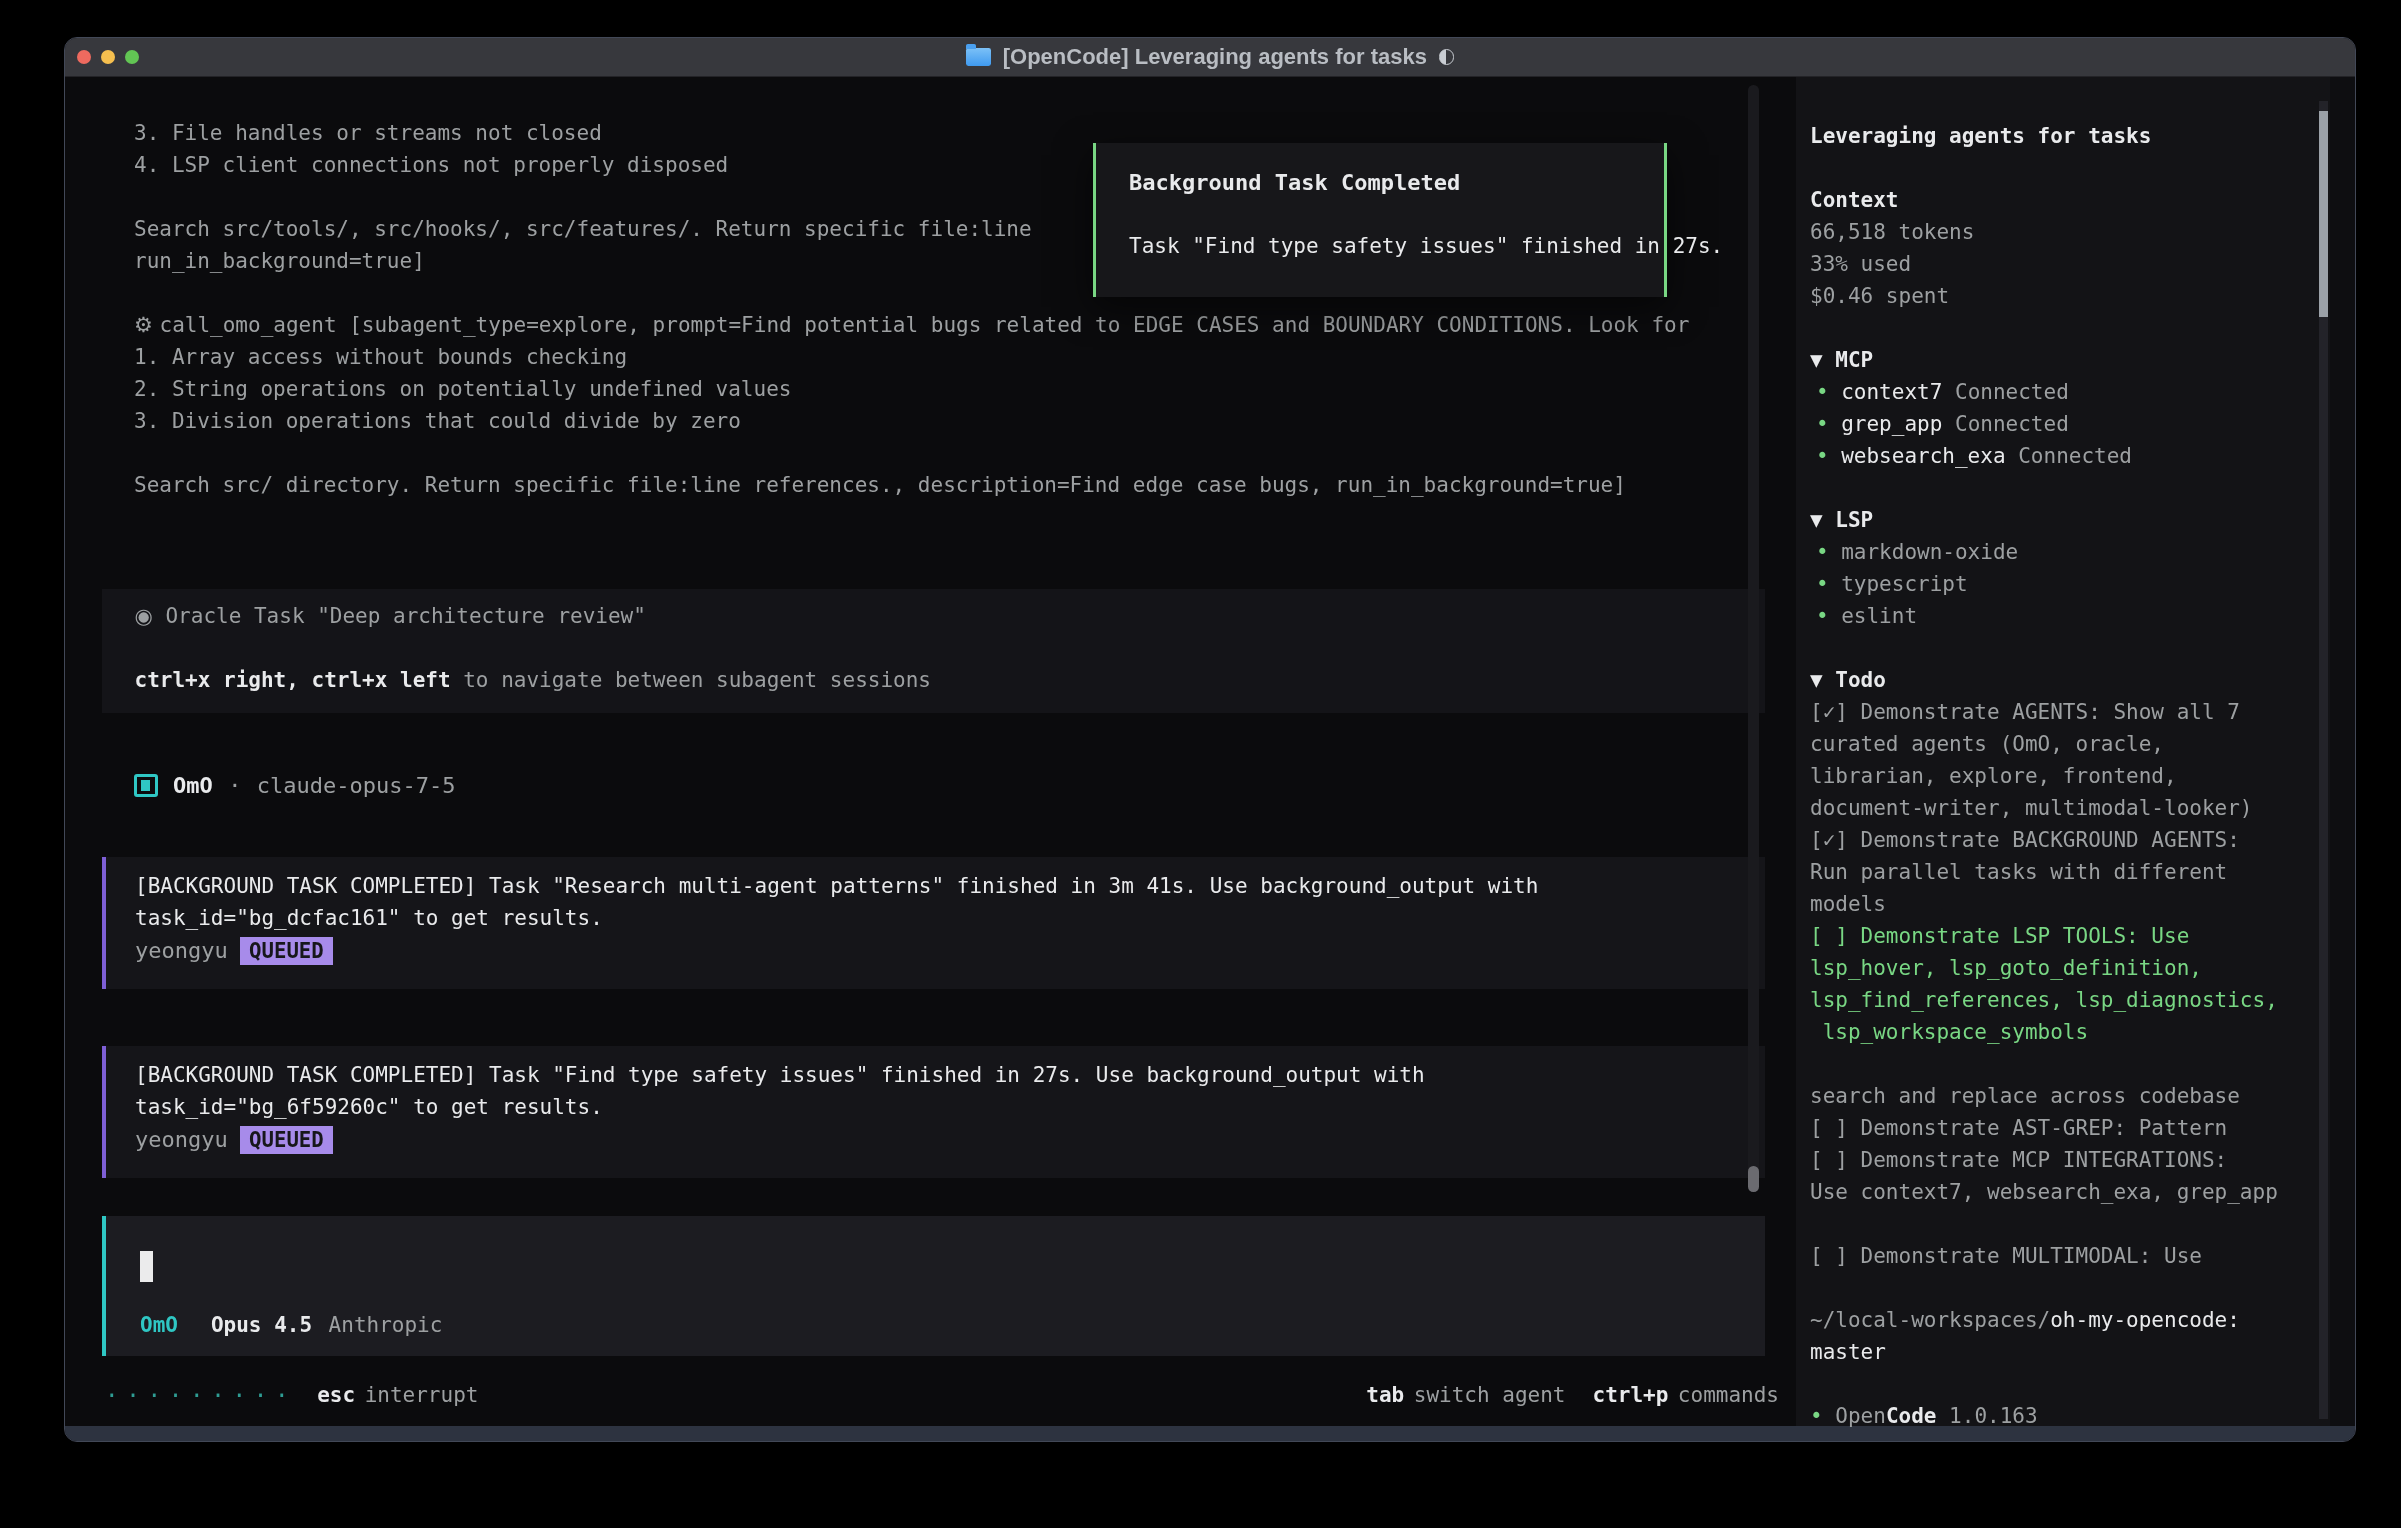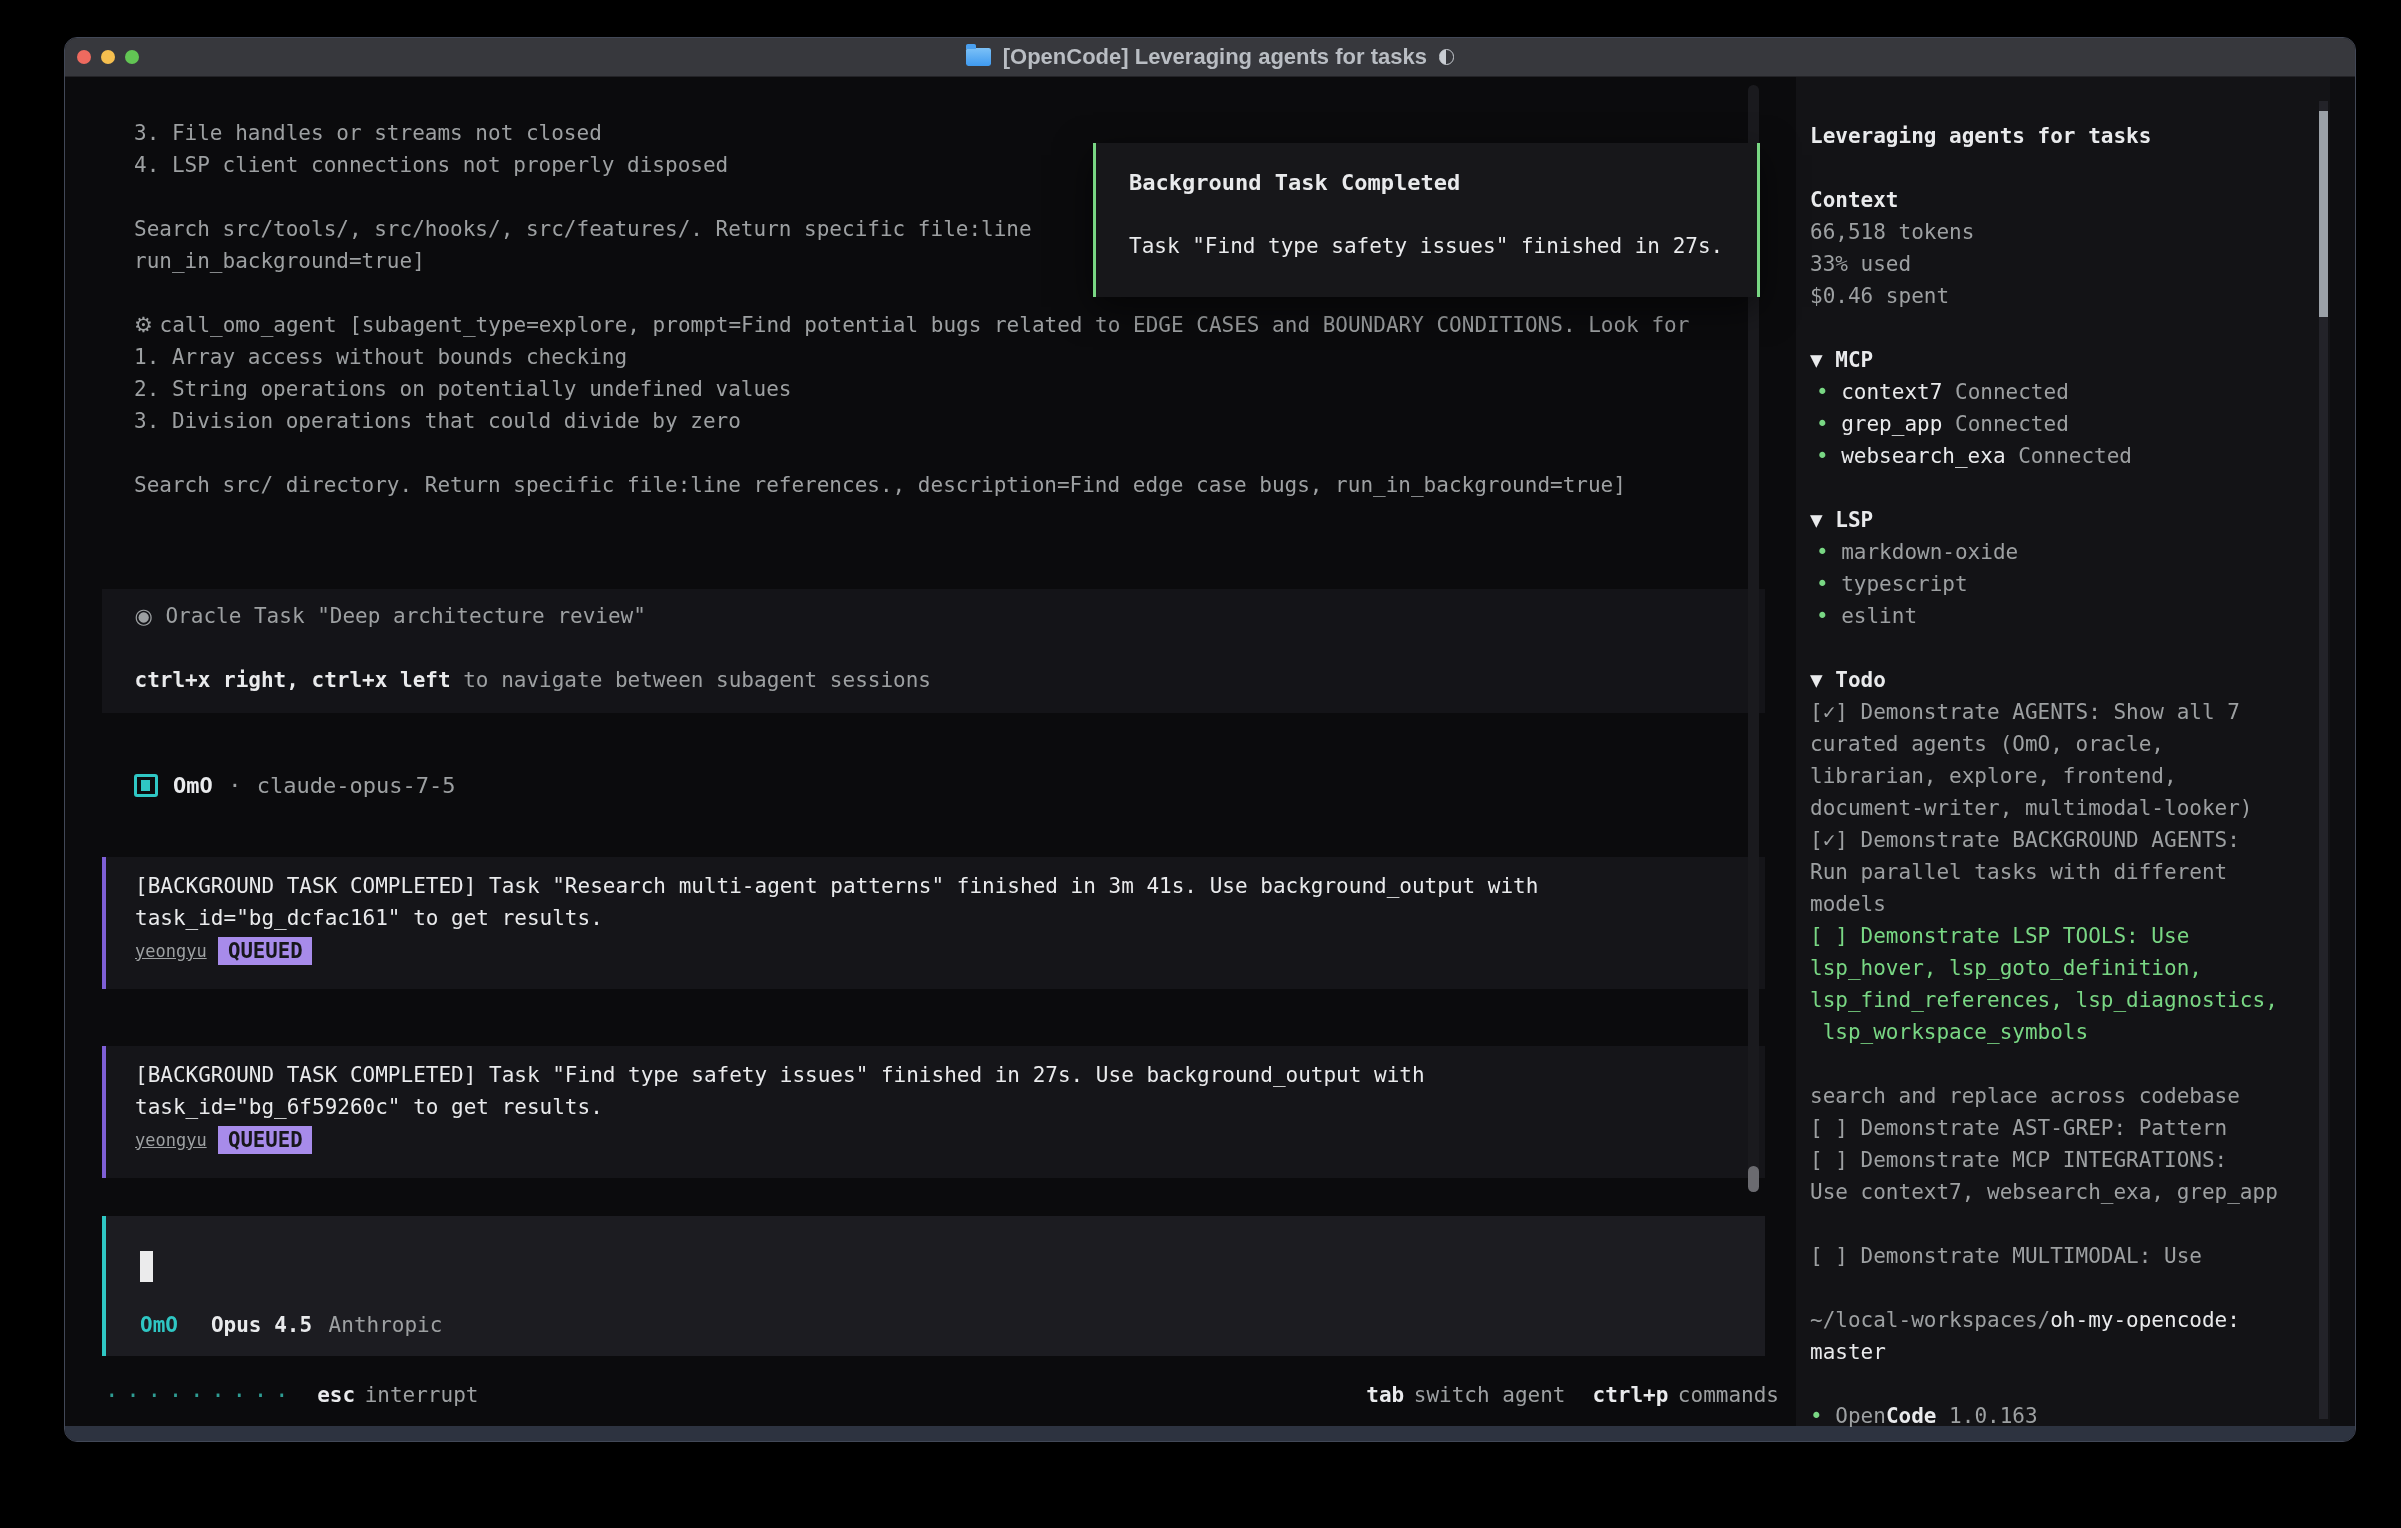--- a/index.html
+++ b/index.html
@@ -38,42 +38,42 @@
   .main{flex:none;width:1731px;position:relative;}
   .sidebar{flex:1;position:relative;background:var(--sidebarBg);}
 
   .line{min-height:32px;line-height:32px;white-space:pre;font-size:21px;}
   .c-g{color:var(--gray);} .c-w{color:var(--white);} .c-gr{color:var(--green);}
   .bold{font-weight:bold;}
   .f-sans{font-family:"DejaVu Sans","Liberation Sans",sans-serif;}
 
   .term{position:absolute;left:69px;top:40px;right:71px;}
 
-  .toast{position:absolute;left:1028px;top:66px;width:667px;height:154px;background:var(--toastBg);
+  .toast{position:absolute;left:1028px;top:66px;width:574px;height:154px;background:var(--toastBg);
     border-left:3.5px solid var(--green);border-right:3.5px solid var(--green);
     padding:27px 0 0 33px;z-index:5;box-shadow:0 10.6px 35px rgba(0,0,0,.55);}
   .toast-title{font-size:22px;font-weight:bold;color:var(--white);margin-bottom:39px;}
   .toast-body{font-size:21px;color:var(--white);white-space:pre;}
 
   .oracle{position:absolute;left:37px;top:512px;width:1663px;height:124px;background:var(--oracleBg);
     padding:15.4px 0 0 32.5px;}
   .oracle-l1{font-size:21px;color:var(--gray);white-space:pre;}
   .oracle-l2{margin-top:40px;font-size:21px;white-space:pre;}
 
   .agent-line{position:absolute;left:69px;top:696px;display:flex;align-items:center;gap:15.4px;font-size:22px;}
   .agent-icon{width:23.6px;height:23.6px;border:3px solid var(--cyan);border-radius:3px;
     display:flex;align-items:center;justify-content:center;}
   .agent-icon i{display:block;width:8.9px;height:11.2px;background:var(--cyan);}
 
   .msg{position:absolute;left:37px;width:1663px;height:132px;background:var(--boxBg);
     border-left:4.1px solid var(--purple);padding:13px 0 0 29px;}
   .msg.m1{top:780px;} .msg.m2{top:969px;}
   .msg-lines .line{color:var(--white);}
   .msg-meta{display:flex;align-items:center;gap:11.8px;margin-top:3px;}
-  .author{font-size:17px;color:var(--gray);text-decoration:underline;}
+  .author{font-size:22px;color:var(--gray);}
   .badge{font-size:20.7px;font-weight:bold;color:var(--badgeText);background:var(--badgeBg);
     padding:1.8px 9.5px;display:inline-block;}
 
   .input{position:absolute;left:37px;top:1139px;width:1663px;height:140px;background:var(--inputBg);
     border-left:4.1px solid var(--cyan);}
   .cursor{position:absolute;left:34px;top:35px;width:13px;height:31px;background:#ebebec;}
   .input-meta{position:absolute;left:34px;top:97px;display:flex;align-items:baseline;font-size:21px;}
   .input-meta .agent{color:var(--cyan);font-weight:bold;}
   .input-meta .model{color:var(--white);font-weight:bold;margin-left:33px;}
   .input-meta .provider{color:var(--gray);margin-left:16.5px;}

